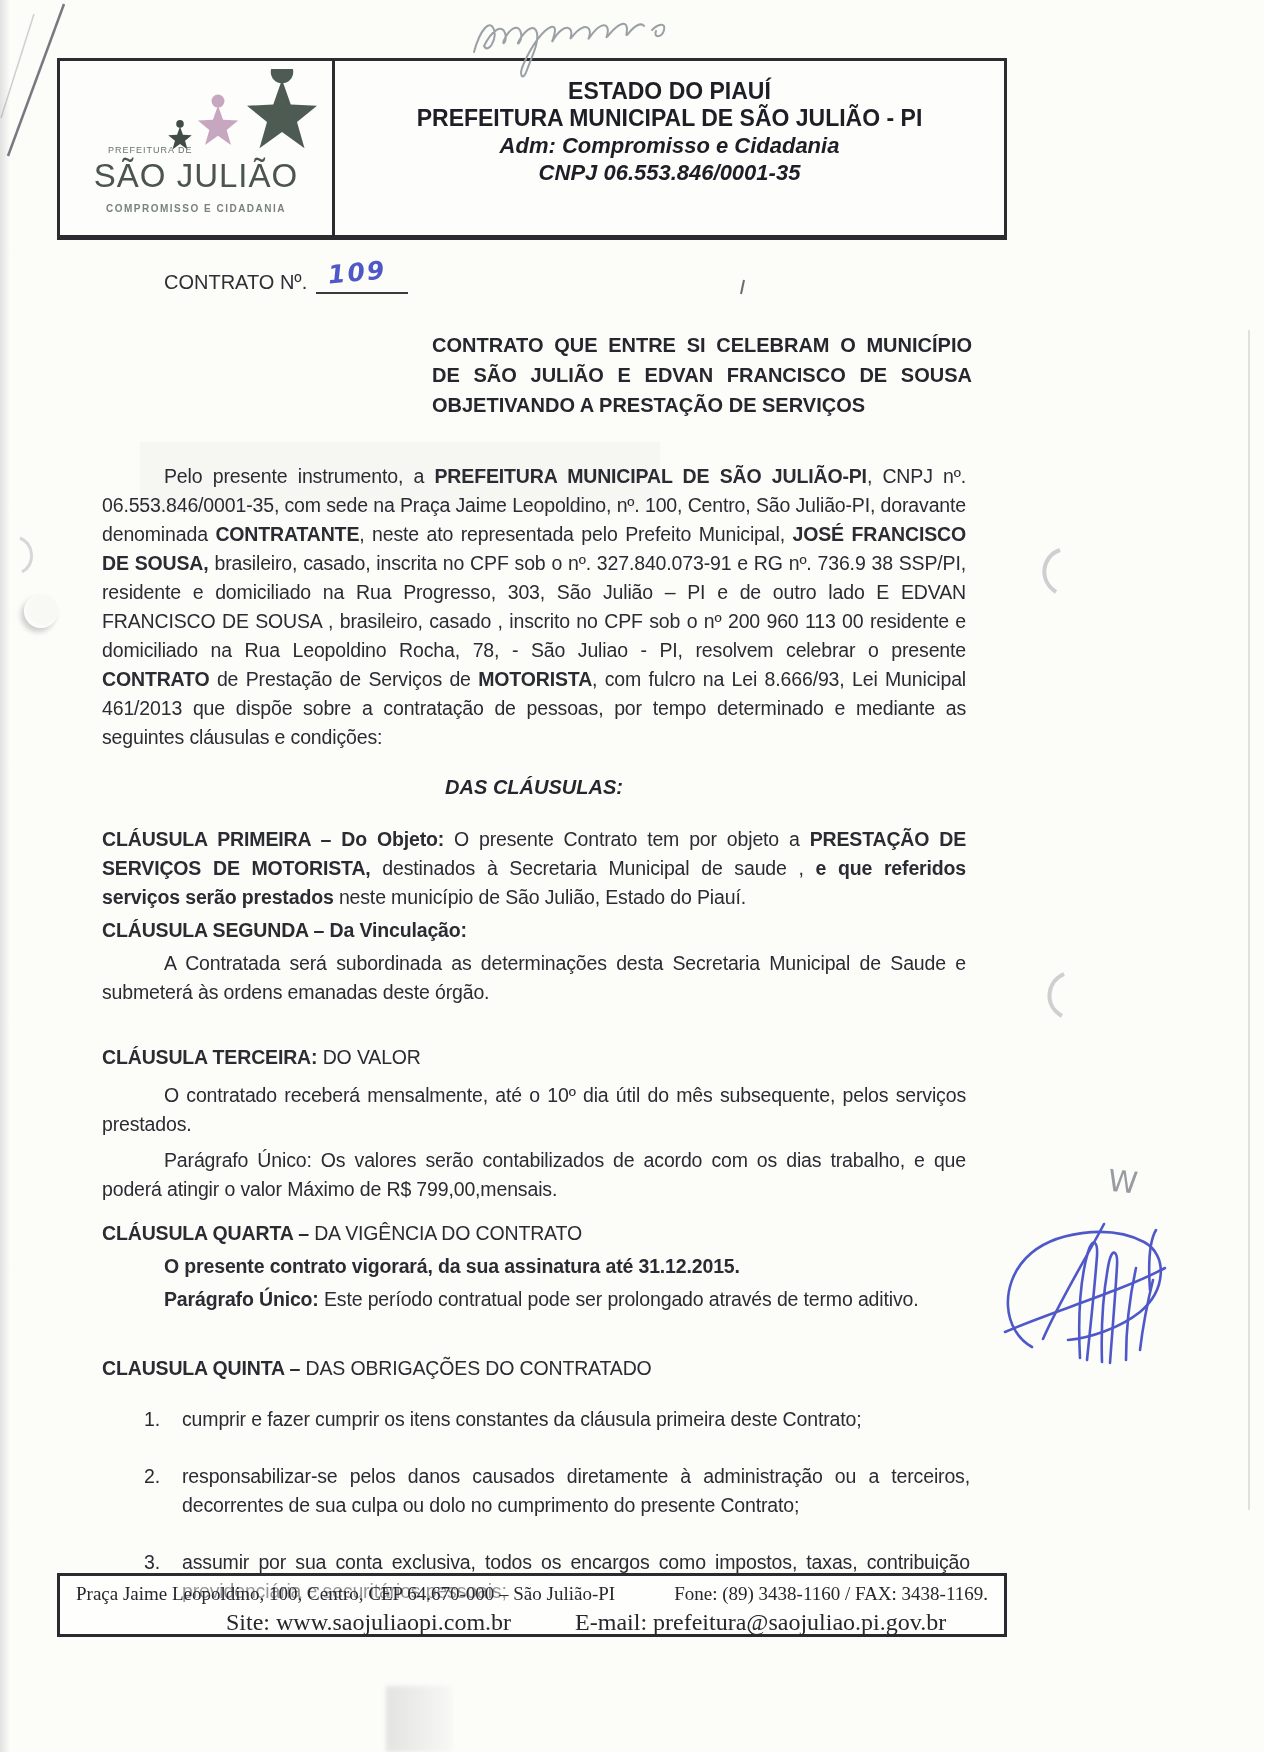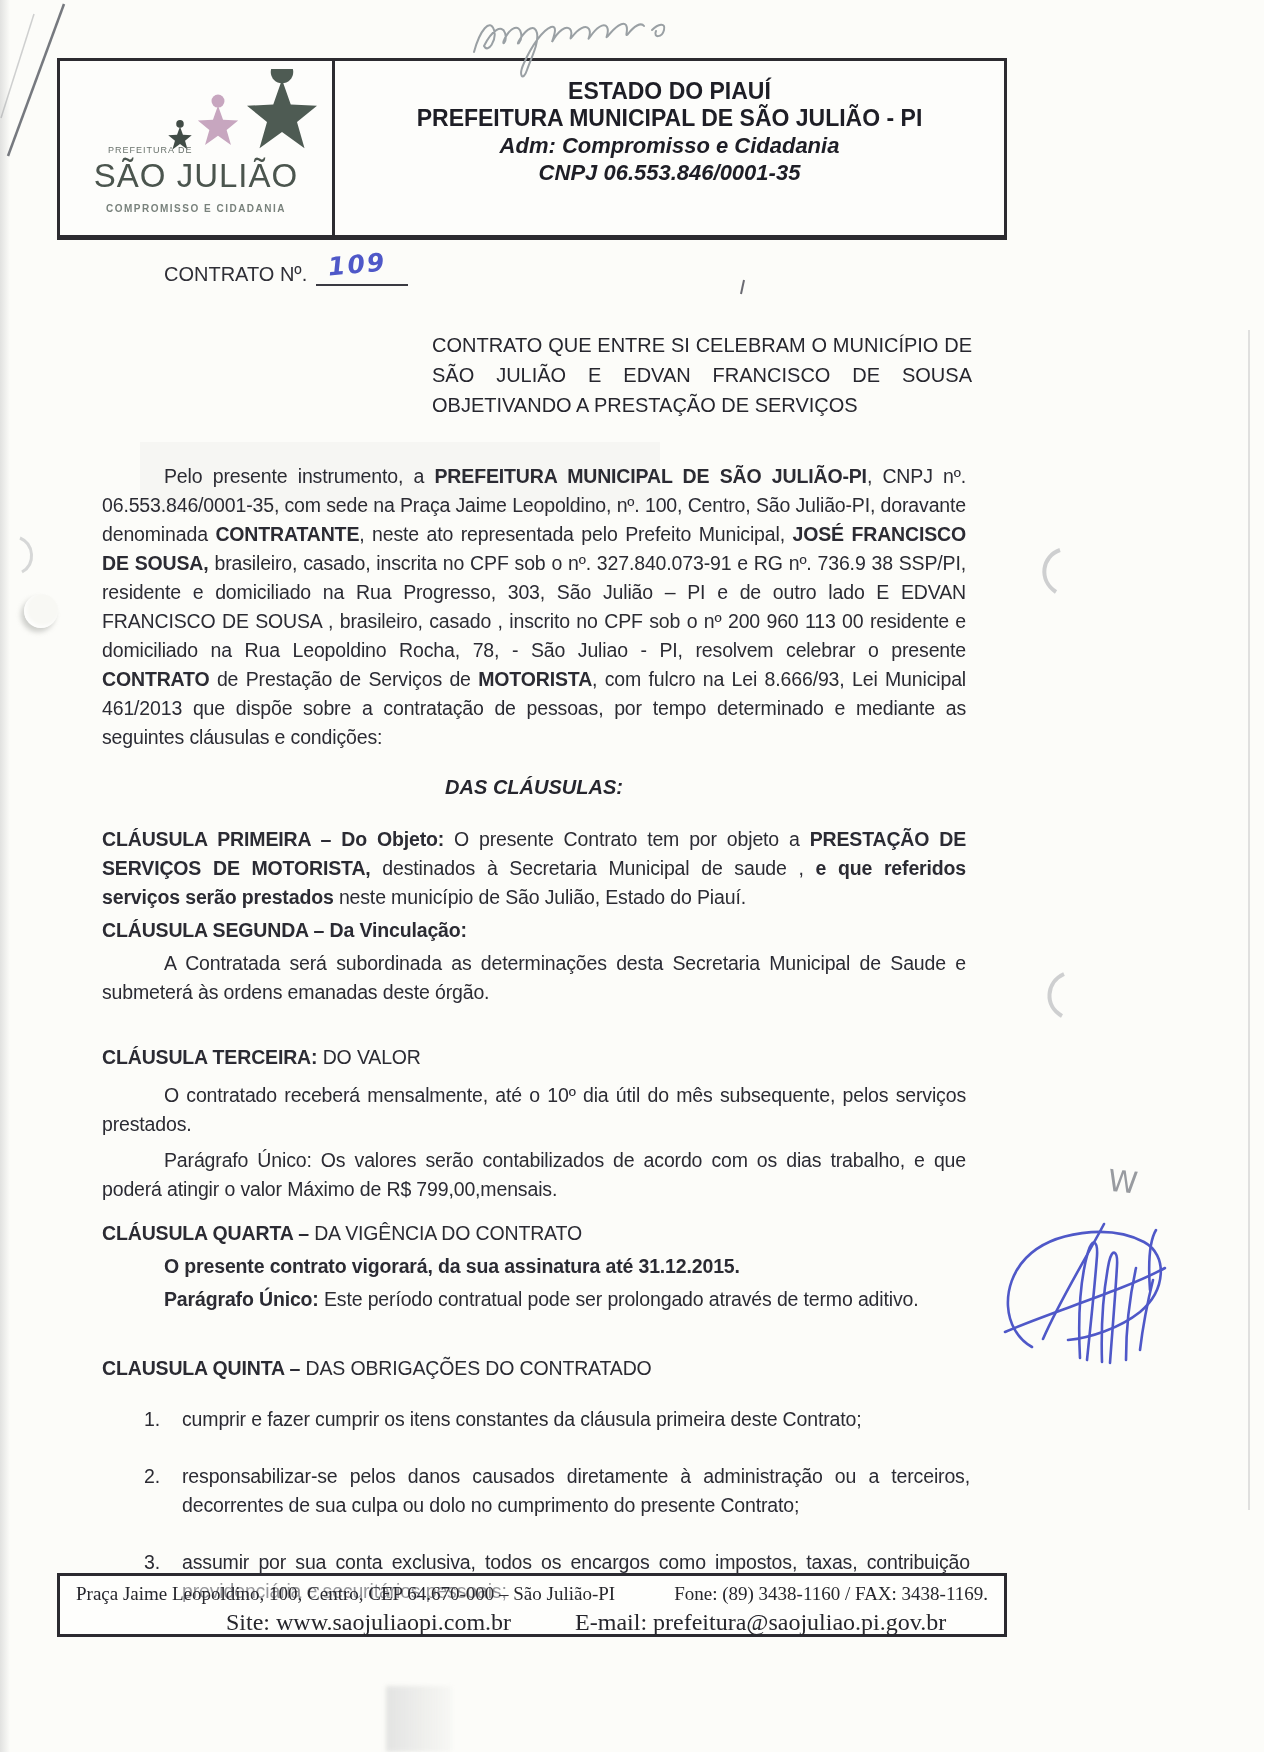--- a/index.html
+++ b/index.html
@@ -22,28 +22,28 @@
   .logo-small{position:absolute;top:84px;left:48px;font-size:9px;letter-spacing:1px;color:#6a736d;}
   .logo-name{position:absolute;top:96px;left:0;width:100%;text-align:center;font-size:33px;
              letter-spacing:1px;color:#4b554e;}
   .logo-tag{position:absolute;top:142px;left:0;width:100%;text-align:center;font-size:10px;
             letter-spacing:1.5px;color:#79827c;font-weight:bold;}
   .logo-stars{position:absolute;top:8px;left:96px;}
   .lh-text{flex:1;text-align:center;padding-top:17px;color:#1e1e26;}
   .lh1{font-weight:700;font-size:23px;line-height:27px;}
   .lh2{font-weight:700;font-style:italic;font-size:22px;line-height:27px;}
   
-  .contract-line{position:absolute;left:98px;top:258px;width:872px;padding-left:66px;box-sizing:border-box;
+  .contract-line{position:absolute;left:98px;top:266px;width:872px;padding-left:66px;box-sizing:border-box;
                  font-size:20px;color:#2f2f37;display:flex;align-items:flex-end;white-space:pre;}
   .number-slot{display:inline-block;width:92px;height:26px;border-bottom:2px solid #3a3a42;
                margin:0 3px;position:relative;}
   .hw-number{position:absolute;left:12px;top:-8px;color:#4f58c8;font-size:25px;font-style:italic;
              font-weight:600;letter-spacing:2px;transform:rotate(-5deg);font-family:"DejaVu Sans",sans-serif;}
   
-  .subject{position:absolute;left:432px;top:330px;width:540px;font-weight:400;font-size:20px;
+  .subject{position:absolute;left:432px;top:330px;width:540px;font-weight:700;font-size:20px;
            line-height:30px;text-align:justify;color:#26262e;}
   
   .doc-flow{position:absolute;left:98px;top:458px;width:872px;}
   .par{margin:4px;text-align:justify;font-size:19.5px;line-height:29px;letter-spacing:-0.15px;color:#2b2b33;}
   .indent{text-indent:62px;}
   .bold{font-weight:700;}
   .b{font-weight:700;}
   .center-head{margin:24px 0 0 0;text-align:center;font-weight:700;font-size:20px;color:#26262e;font-style:italic;}
   .mt26{margin-top:26px;} .mt36{margin-top:36px;} .mt15{margin-top:15px;}
   .mt9{margin-top:9px;} .mt7{margin-top:7px;} .mt40{margin-top:40px;}

